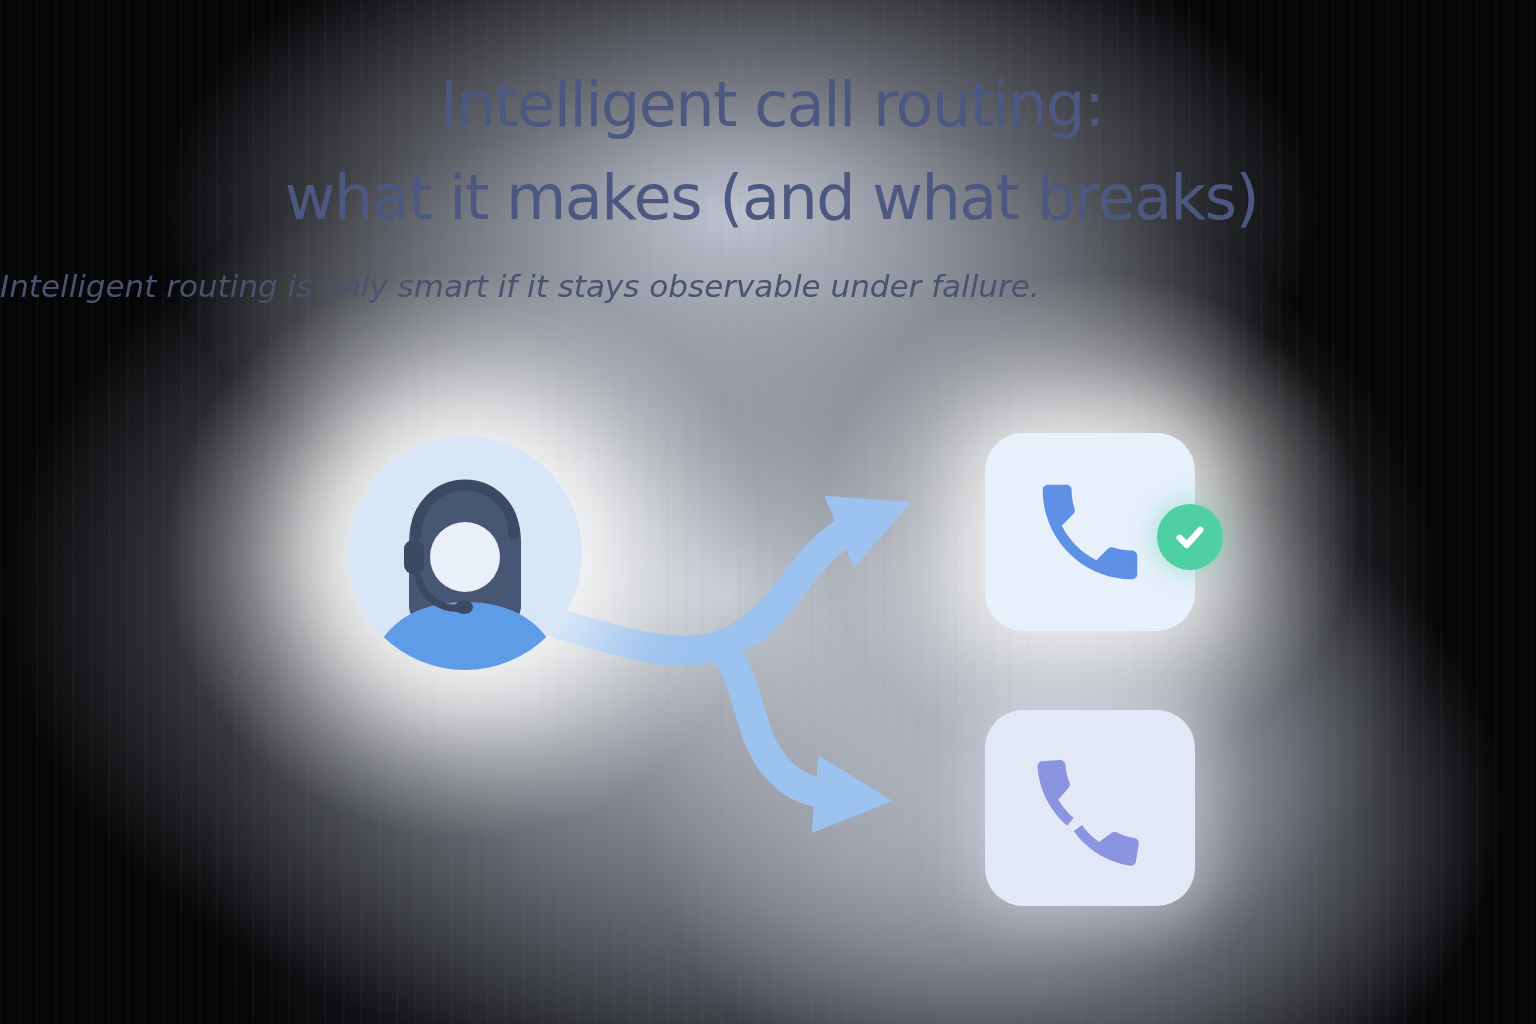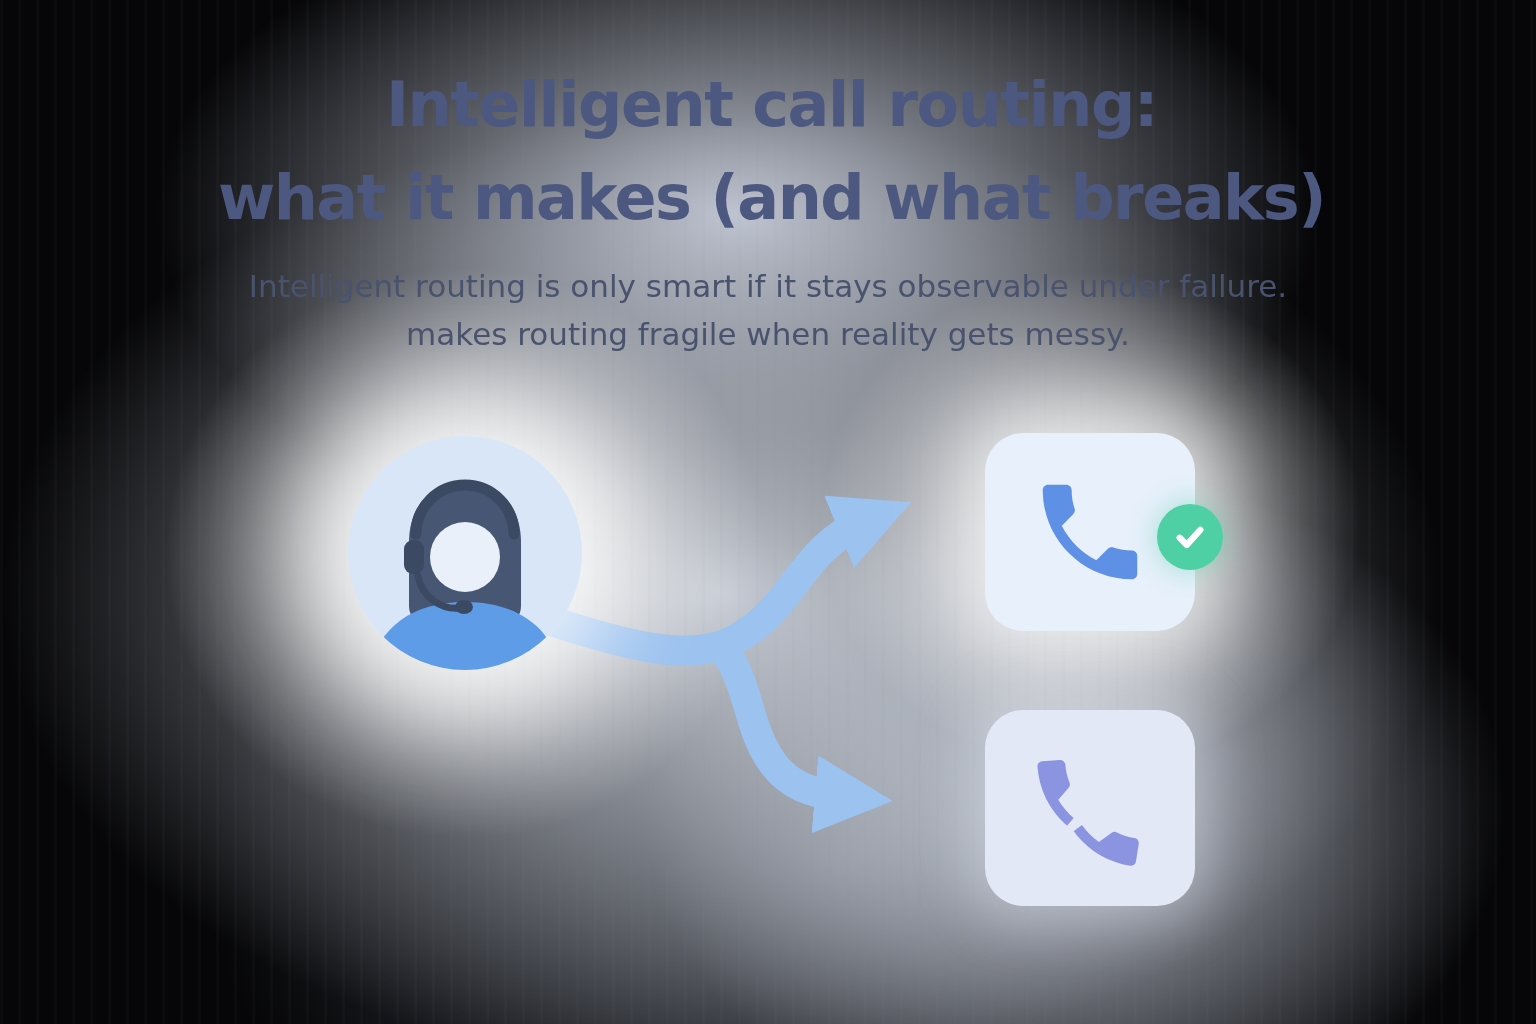--- a/index.html
+++ b/index.html
@@ -11,25 +11,25 @@
       radial-gradient(ellipse 300px 285px at 30.3% 54%, rgba(255,255,255,0.97) 0%, rgba(255,255,255,0) 100%),
       radial-gradient(ellipse 270px 250px at 71% 51%, rgba(255,255,255,0.92) 0%, rgba(255,255,255,0) 100%),
       radial-gradient(ellipse 580px 330px at 48% 21%, rgba(198,204,217,0.95) 0%, rgba(198,204,217,0) 100%),
       radial-gradient(ellipse 720px 480px at 47% 58%, rgba(214,220,230,0.9) 0%, rgba(214,220,230,0) 100%),
       radial-gradient(ellipse 430px 340px at 70% 79%, rgba(206,212,224,0.8) 0%, rgba(206,212,224,0) 100%),
       radial-gradient(ellipse 640px 430px at 55% 84%, rgba(128,136,150,0.55) 0%, rgba(128,136,150,0) 100%),
       #060608;
   }
   .title-block{position:absolute;top:58px;left:0;width:100%;text-align:center;z-index:3;}
   .title-line{
-    font-size:62px;font-weight:700;letter-spacing:-1.5px;line-height:1.5;
+    font-size:62px;font-weight:400;letter-spacing:-1.5px;line-height:1.5;
     color:var(--title,#515c82);
     padding-left:7px;
   }
-  .subtitle-block{position:absolute;top:262px;left:0;width:100%;text-align:center;z-index:3;}
+  .subtitle-block{position:absolute;top:262px;left:0;width:100%;text-align:left;z-index:3;font-style:italic;}
   .subtitle-line{
     font-size:31px;font-weight:400;line-height:1.55;
     color:var(--subtitle,#49536d);
   }
   .arrows{position:absolute;left:0;top:0;z-index:1;pointer-events:none;}
   .avatar{
     position:absolute;left:348px;top:436px;width:234px;height:234px;border-radius:50%;
     overflow:hidden;z-index:2;
     box-shadow:0 0 90px 45px rgba(255,255,255,0.75);
     background:var(--avatarBg,#d8e6f7);
@@ -60,21 +60,20 @@
 
 <div class="scene">
 
   <div class="title-block">
     <div class="title-line">Intelligent call routing:</div>
     <div class="title-line">what it makes (and what breaks)</div>
   </div>
 
   <div class="subtitle-block">
     <div class="subtitle-line">Intelligent routing is only smart if it stays observable under fallure.</div>
-    <div class="subtitle-line">makes routing fragile when reality gets messy.</div>
   </div>
 
   <svg class="arrows" width="1536" height="1024" viewBox="0 0 1536 1024">
     <defs>
       <marker id="ah" viewBox="0 0 10 10" refX="4" refY="5" markerWidth="2.6" markerHeight="2.6" orient="auto">
         <path d="M0,0 L10,5 L0,10 Z" style="fill:var(--arrow,#9cc2ef)"></path>
       </marker>
     </defs>
     <path d="M548,620 C640,650 695,662 738,638 C795,606 800,548 868,520" style="stroke:var(--arrow,#9cc2ef)" stroke-width="30" fill="none" stroke-linecap="round" marker-end="url(#ah)"></path>
     <path d="M726,652 C750,690 748,724 768,756 C786,786 812,794 846,797" style="stroke:var(--arrow,#9cc2ef)" stroke-width="30" fill="none" stroke-linecap="round" marker-end="url(#ah)"></path>

